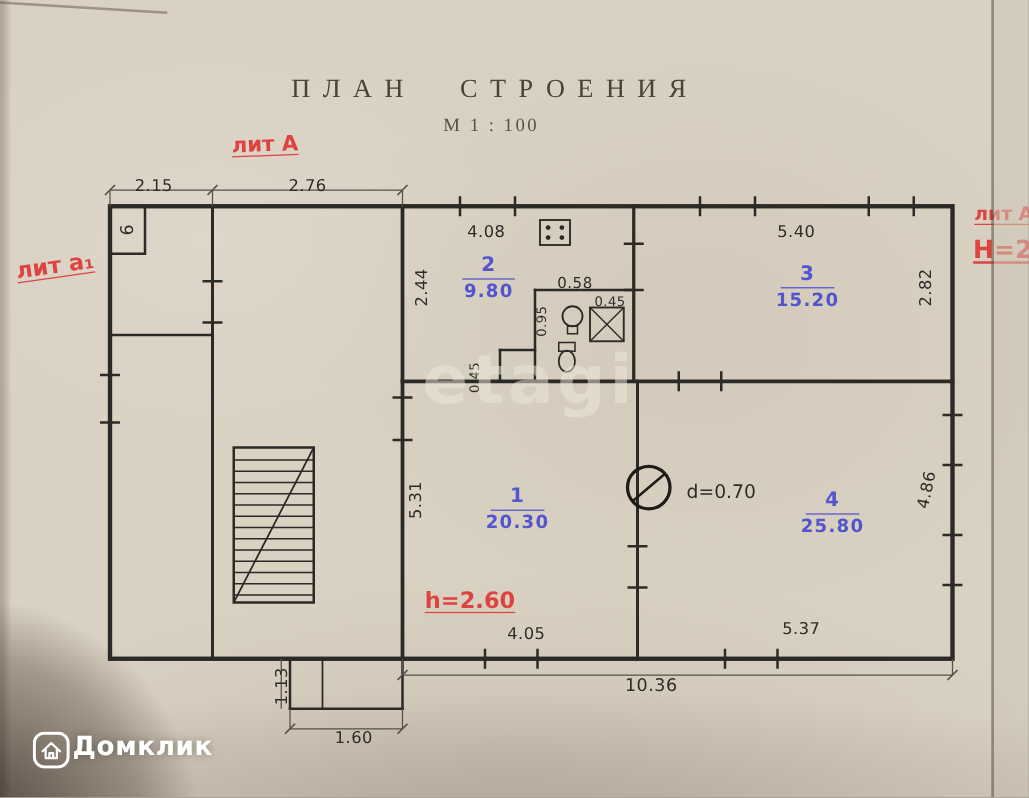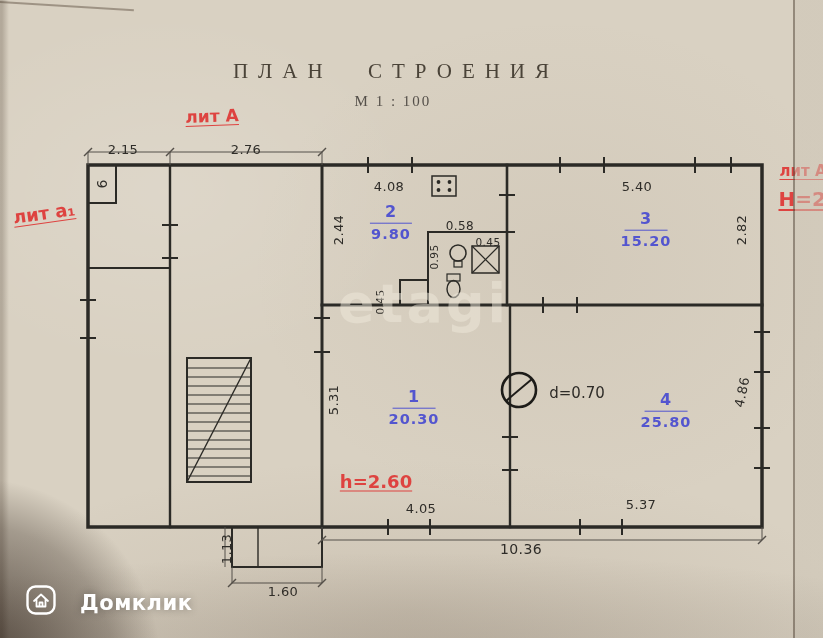--- a/index.html
+++ b/index.html
@@ -30,21 +30,21 @@
   .etagi{position:absolute;left:338px;top:272px;z-index:4;font-size:54px;font-weight:bold;
     letter-spacing:3px;color:#efe9db;opacity:.5;filter:blur(.6px);pointer-events:none}
   .shade-right{position:absolute;top:0;right:0;width:30px;height:100%;z-index:5;pointer-events:none;
     background:linear-gradient(90deg, rgba(91,78,64,0.55) 0 2px, rgba(205,197,182,0.55) 2px 100%)}
   .vignette{position:absolute;inset:0;z-index:5;pointer-events:none;background:
     radial-gradient(circle 250px at -3% 104%, rgba(40,28,20,0.78), rgba(40,28,20,0.3) 55%, transparent 74%),
     radial-gradient(ellipse 900px 150px at 50% 103%, rgba(70,55,42,0.22), transparent 70%),
     linear-gradient(90deg, rgba(80,66,52,0.28) 0 2px, transparent 9px)}
   .corner-line{position:absolute;left:-6px;top:5px;width:140px;height:2px;
     background:rgba(86,72,58,0.45);transform:rotate(3.5deg);z-index:5;pointer-events:none}
-  .domklik{position:absolute;left:26px;top:585px;display:flex;align-items:flex-end;gap:24px;z-index:6;color:#fff}
+  .domklik{position:absolute;left:26px;top:585px;display:flex;align-items:flex-start;gap:2px;z-index:6;color:#fff}
   .domklik .brand{font-size:21px;font-weight:bold;letter-spacing:.5px;text-shadow:0 0 8px rgba(0,0,0,0.3)}
 </style>
 </head>
 <body>
 
 <div class="scene">
   <div class="mottle"></div>
 
   <svg class="plan" viewBox="0 0 823 638">
 

